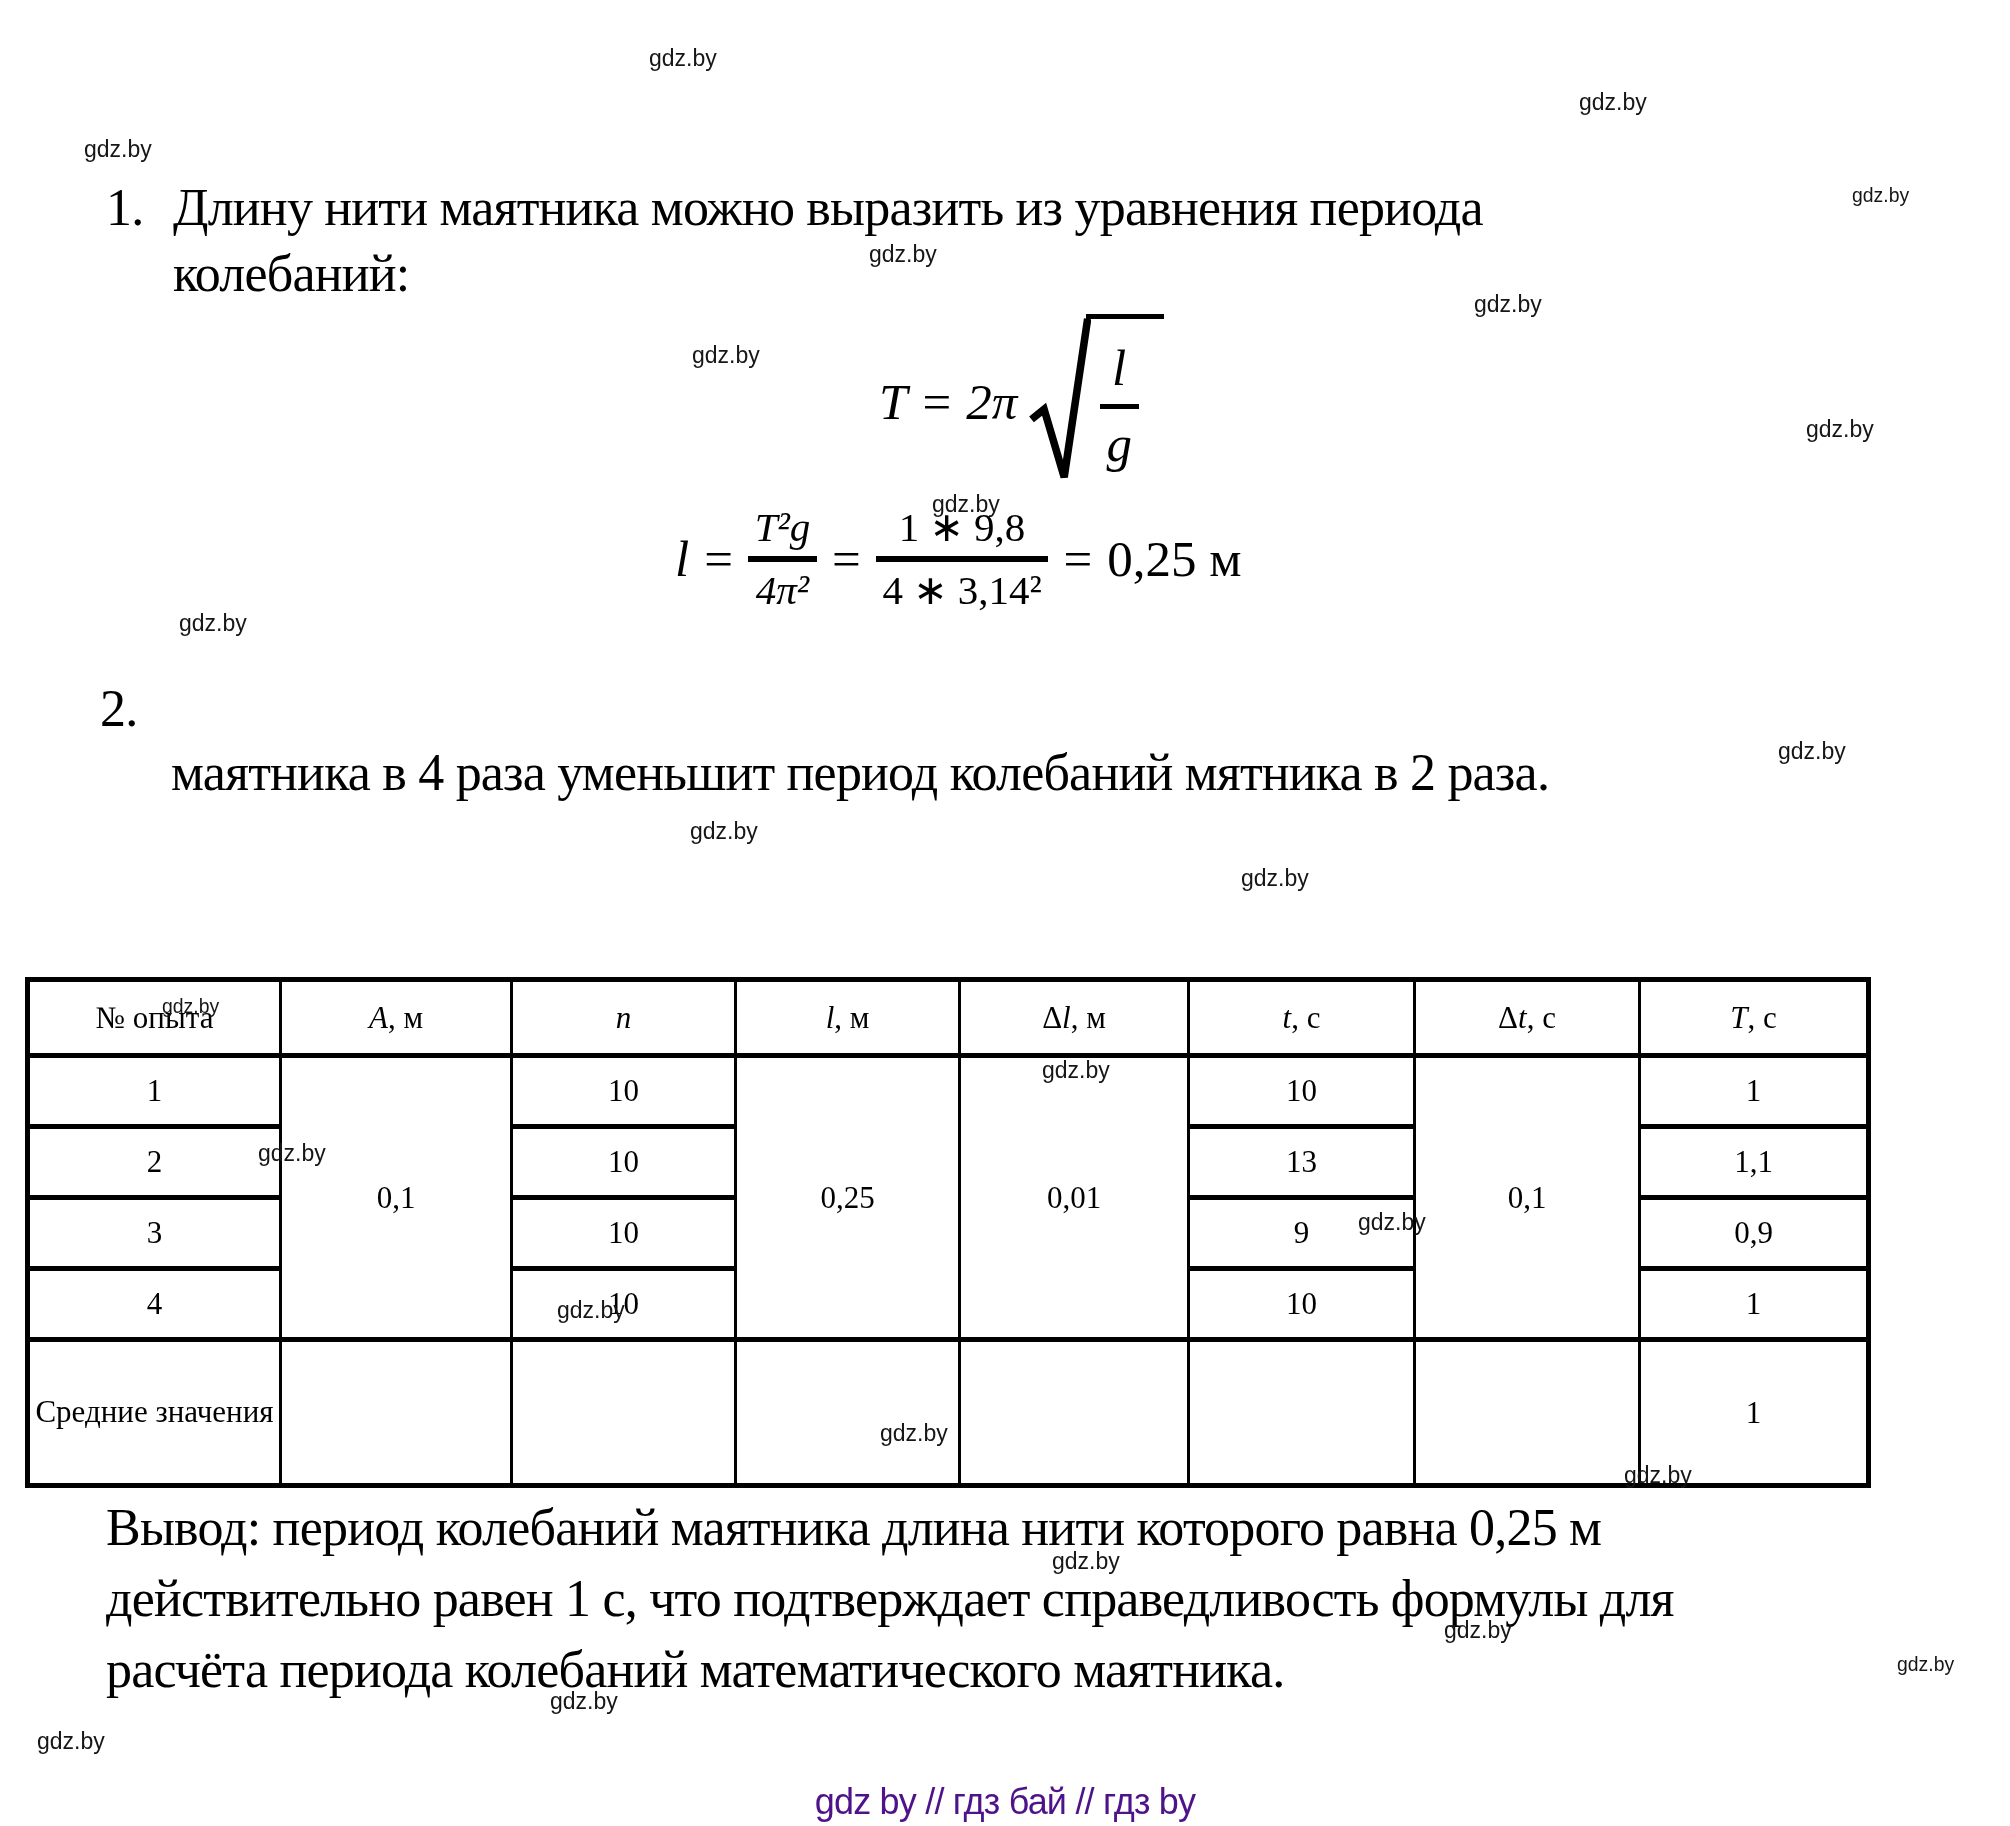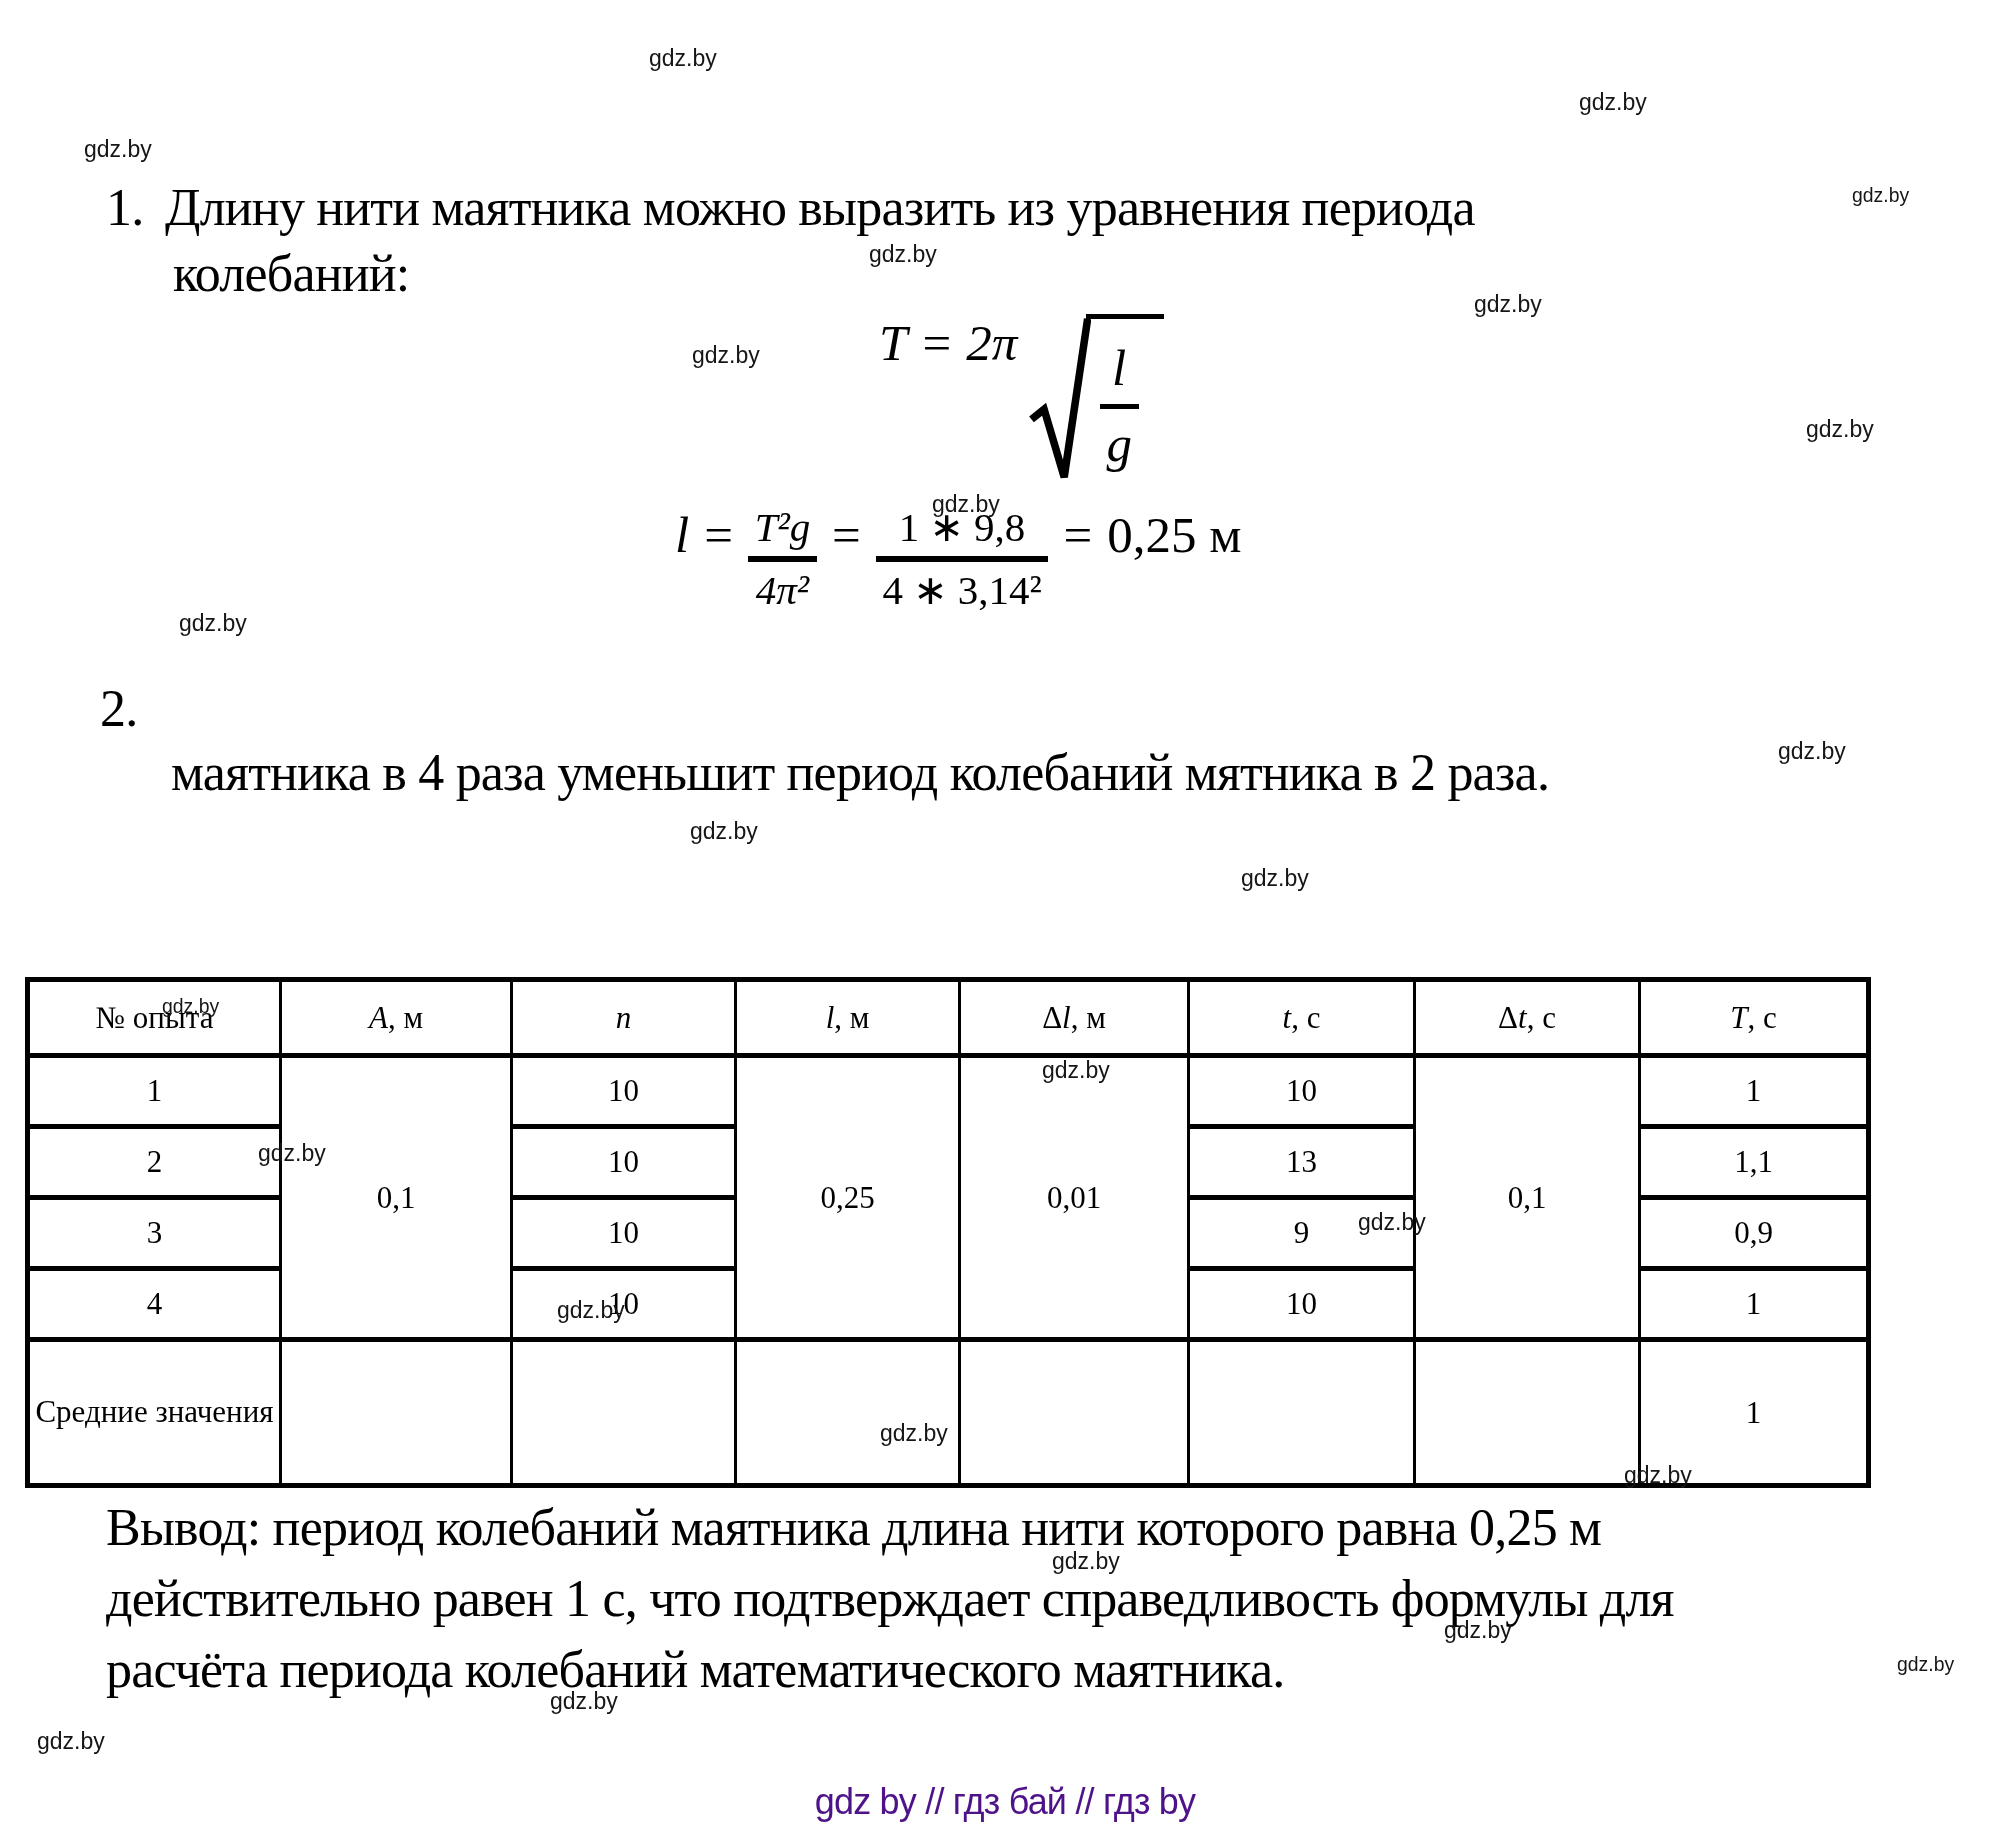--- a/index.html
+++ b/index.html
@@ -22,21 +22,21 @@
     font-family:"Liberation Sans", sans-serif;
     font-size:39px; font-weight:400; letter-spacing:-0.8px;
   }
   
   .wm {
     position:absolute; font-family:"Liberation Sans", sans-serif;
     font-size:23px; color:#161616; letter-spacing:0; z-index:5; line-height:1;
   }
   .wm-sm { font-size:19.4px; }
   
-  .formula { position:absolute; display:flex; font-size:51px; }
+  .formula { position:absolute; display:flex; align-items:center; font-size:51px; }
   .f-lhs { font-style:italic; margin-right:11.8px; }
   .vfrac { display:inline-flex; flex-direction:column; align-items:center; }
   .vfrac .bar { align-self:stretch; height:6.7px; background:#000; margin:6.7px 0; }
   .vfrac .num, .vfrac .den { padding:0 6.7px; line-height:1.05; }
   .sqrt { display:inline-flex; align-items:flex-start; }
   .sqrt svg { display:block; }
   .radicand {
     border-top:5.9px solid #000; margin-left:-5px;
     min-height:165px; display:flex; align-items:center;
     padding:5px 25px 0 13.5px;
@@ -66,21 +66,21 @@
   }
 </style>
 </head>
 <body>
 
 <div class="page">
 
 
 
   <div class="ln" style="left:106px; top:179px;">1.</div>
-  <div class="ln" style="left:165px; top:179px;text-align:right;">Длину нити маятника можно выразить из уравнения периода</div>
+  <div class="ln" style="left:173px; top:179px;text-align:right;">Длину нити маятника можно выразить из уравнения периода</div>
   <div class="ln" style="left:173px; top:245px;">колебаний:</div>
 
   <div class="formula" style="left:879px; top:314px;">
     <span class="f-lhs">T = 2π</span>
     <span class="sqrt">
       <svg width="62" height="173" viewBox="0 0 74 205">
         <polyline points="3,125 18,113 42,194 70,5" fill="none" stroke="#000" stroke-width="9"></polyline>
       </svg>
       <span class="radicand">
         <span class="vfrac">

